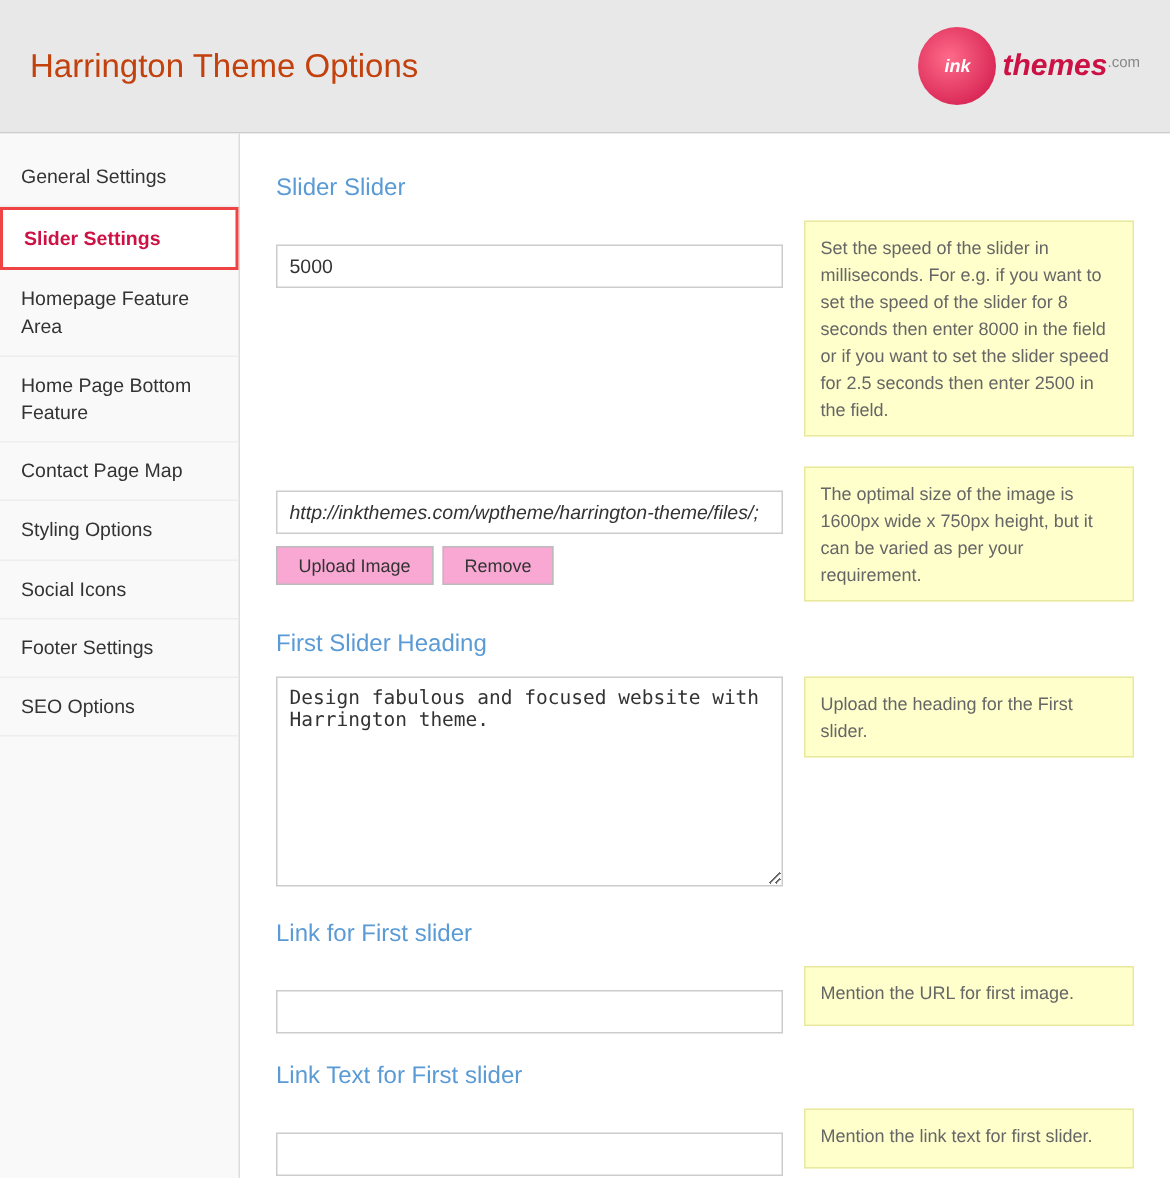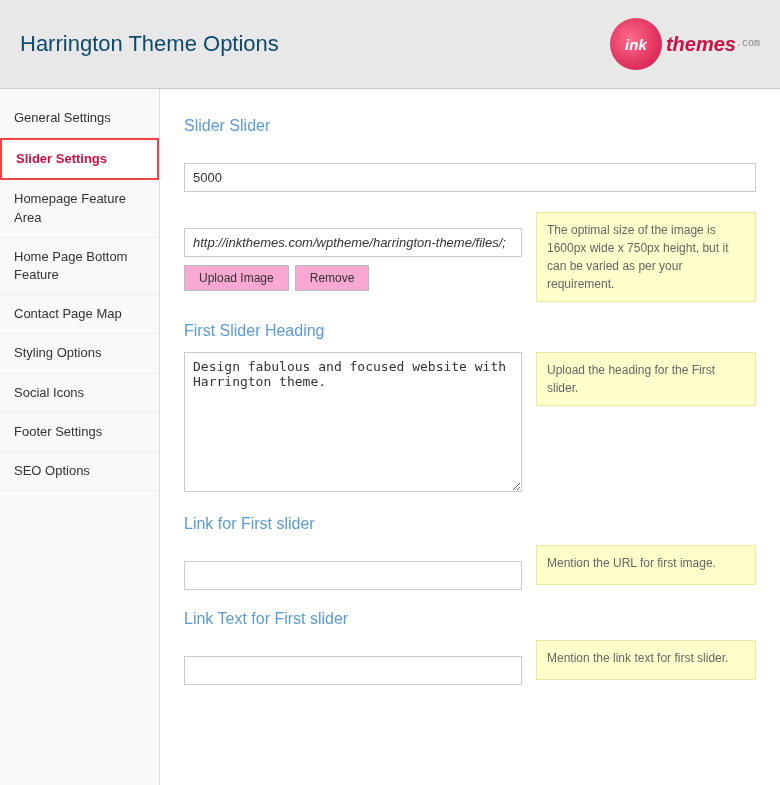--- a/index.html
+++ b/index.html
@@ -10,21 +10,21 @@
       background: #e8e8e8;
       padding: 18px 20px;
       display: flex;
       align-items: center;
       justify-content: space-between;
       border-bottom: 1px solid #ccc;
     }
     .header-title {
       font-size: 22px;
       font-weight: normal;
-      color: #0c4a6e;
+      color: #c2410c;
     }
     .logo {
       display: flex;
       align-items: center;
     }
     .logo-circle {
       width: 52px;
       height: 52px;
       background: radial-gradient(circle at 40% 40%, #ff6b8a, #cc1144);
       border-radius: 50%;
@@ -141,24 +141,24 @@
       font-style: italic;
     }
   </style>
 </head>
 <body>
 
 <div class="header">
   <h1 class="header-title">Harrington Theme Options</h1>
   <div class="logo">
     <div class="logo-circle">
-      <span style="font-style:italic; font-size:15px;">ink</span>
+      <span style="font-style:italic; font-size:12px;">ink</span>
     </div>
     <div style="margin-left:4px;">
-      <span style="color:#cc1144; font-size:20px; font-weight:bold; font-style:italic;">themes</span><span style="font-size:10px; color:#888; vertical-align:super;font-family:Liberation Mono, monospace;">.com</span>
+      <span style="color:#cc1144; font-size:20px; font-weight:bold; font-style:italic;">themes</span><span style="font-size:10px; color:#888; vertical-align:super;">.com</span>
     </div>
   </div>
 </div>
 
 <div class="layout">
 
   <div class="sidebar">
     <div class="sidebar-item">
       <span>General Settings</span>
     </div>
@@ -188,20 +188,21 @@
     </div>
   </div>
 
   <div class="main">
 
     <h2 class="section-title">Slider Slider</h2>
     <div class="field-row">
       <div class="field-left">
         <input type="text" value="5000" style="">
       </div>
+      <div class="field-right">Set the speed of the slider in milliseconds. For e.g. if you want to set the speed of the slider for 8 seconds then enter 8000 in the field or if you want to set the slider speed for 2.5 seconds then enter 2500 in the field.</div>
     </div>
 
     <div class="field-row">
       <div class="field-left">
         <input type="text" class="url-input" value="http://inkthemes.com/wptheme/harrington-theme/files/;" style="">
         <div class="btn-group">
           <button class="btn">Upload Image</button>
           <button class="btn">Remove</button>
         </div>
       </div>

